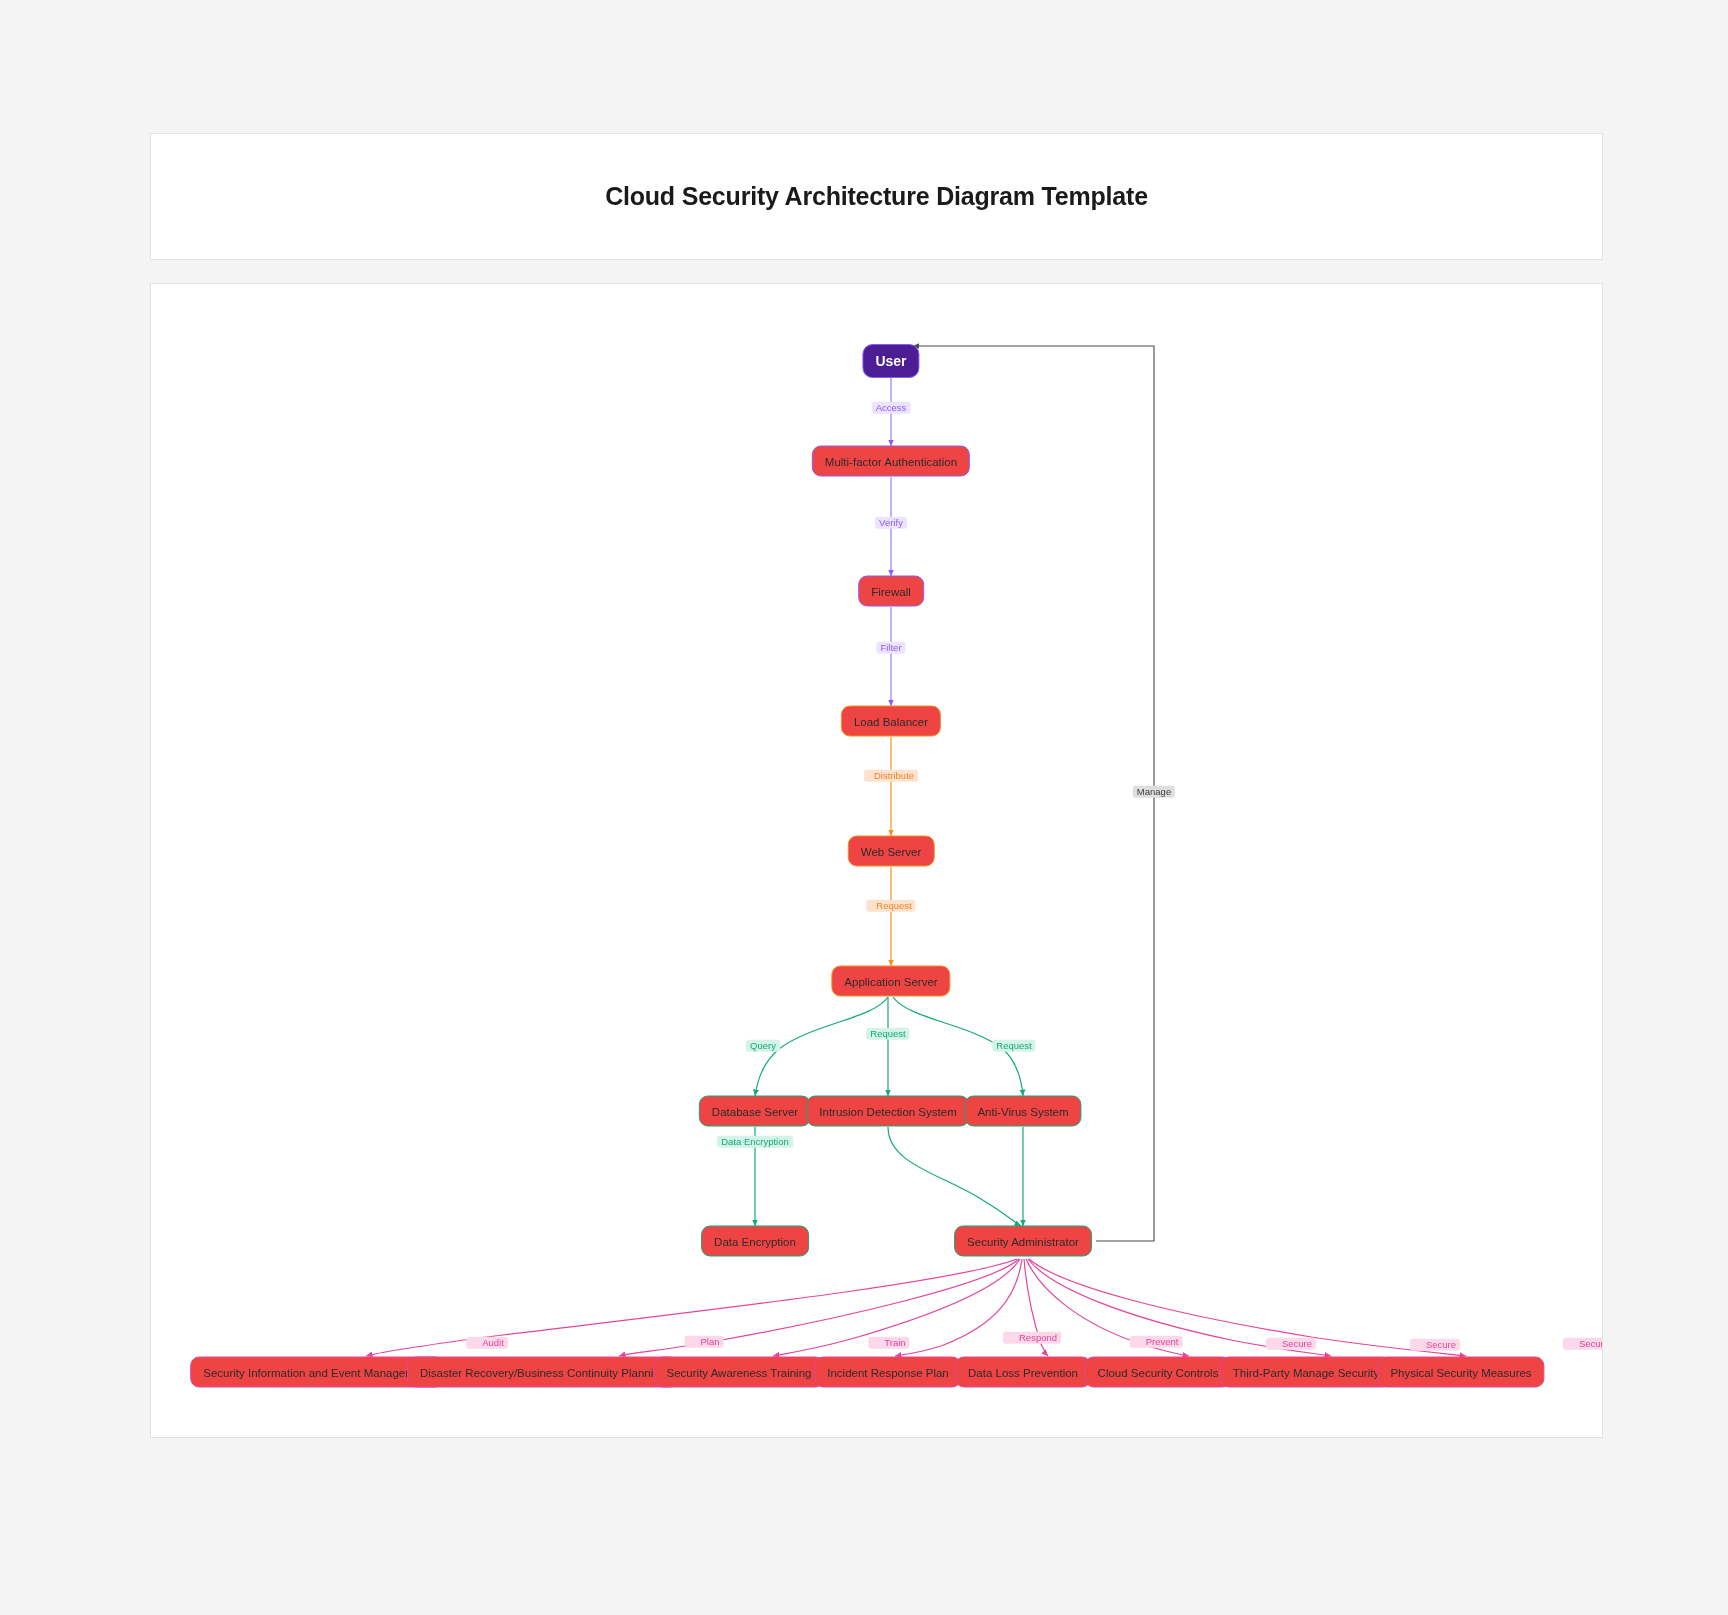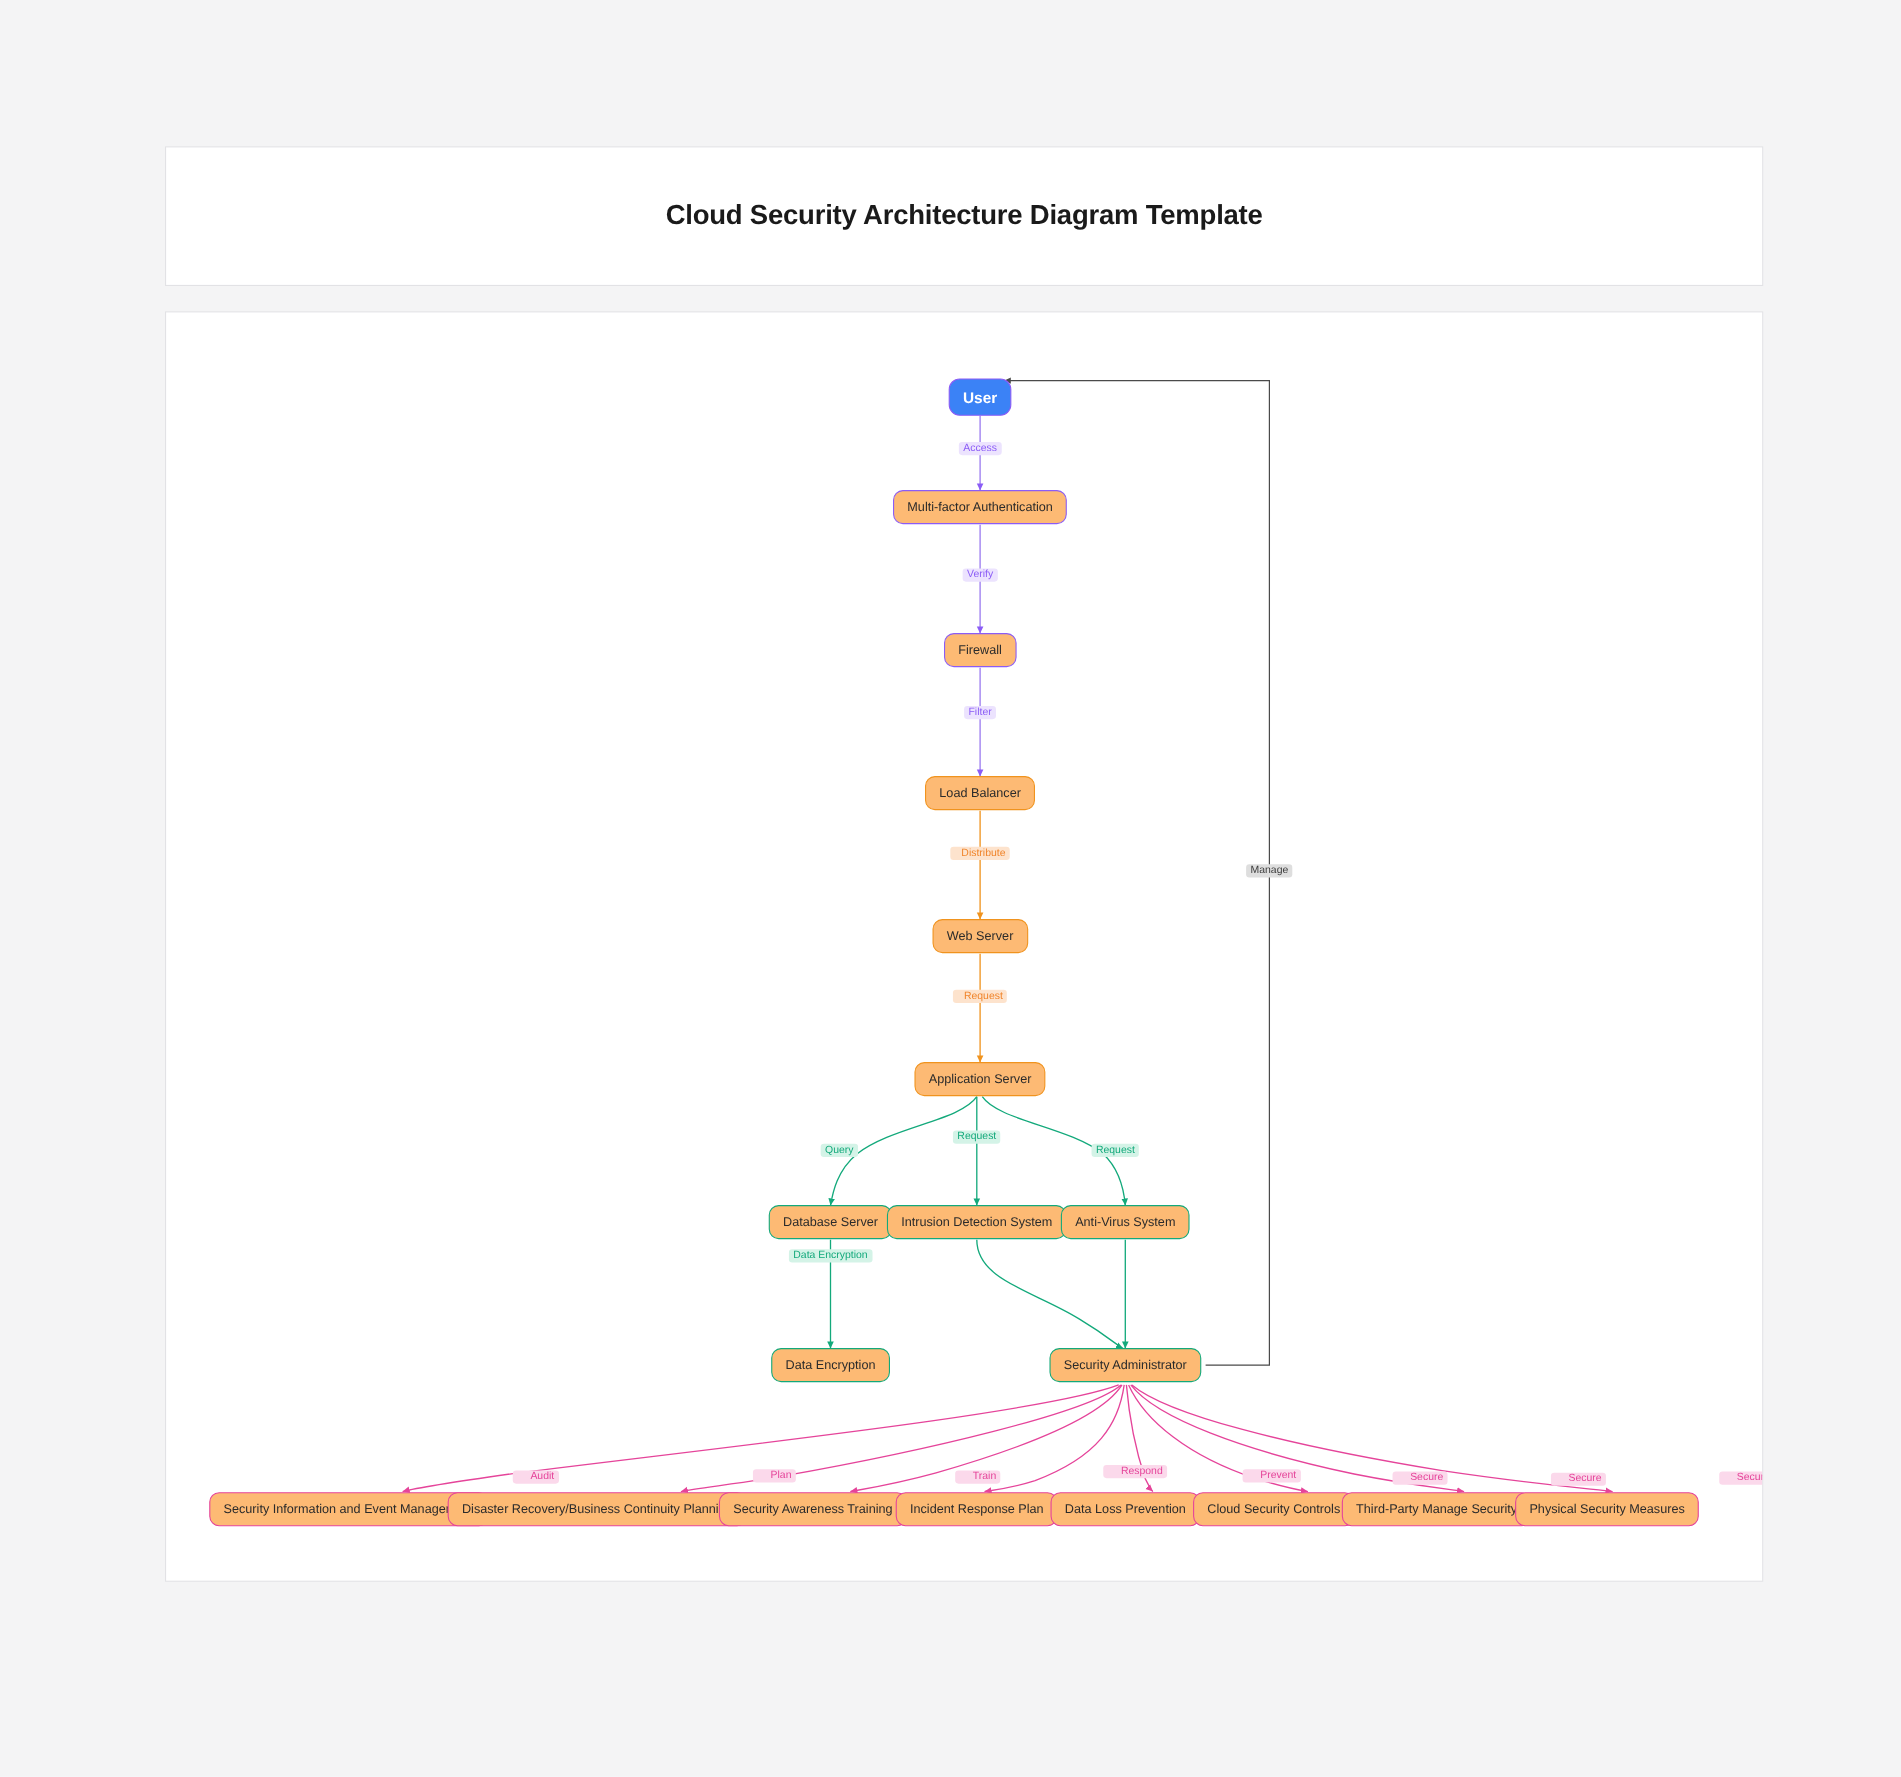--- a/index.html
+++ b/index.html
@@ -50,38 +50,38 @@
     left: 0;
     top: 0;
     width: 1453px;
     height: 1155px;
     display: block;
   }
   .node-box {
     position: absolute;
     box-sizing: border-box;
     border-radius: 9px;
-    background: #fdba74;
+    background: #ef4444;
     display: flex;
     align-items: center;
     justify-content: center;
     white-space: nowrap;
     font-size: 11.5px;
     color: #2b2b2b;
     border-width: 1.6px;
     border-style: solid;
     padding: 0 12px;
     height: 31px;
   }
   .node-box.purple   { border-color: #8b5cf6; }
   .node-box.orange   { border-color: #f0931e; }
   .node-box.green    { border-color: #13a97b; }
   .node-box.pink     { border-color: #e5449a; }
   .node-box.filled-purple {
-    background: #3b82f6;
+    background: #4c1d95;
     border-color: #8b5cf6;
     color: #ffffff;
     font-weight: bold;
     font-size: 14px;
     height: 34px;
     border-radius: 10px;
   }
   .edge-label {
     position: absolute;
     transform: translate(-50%, -50%);

